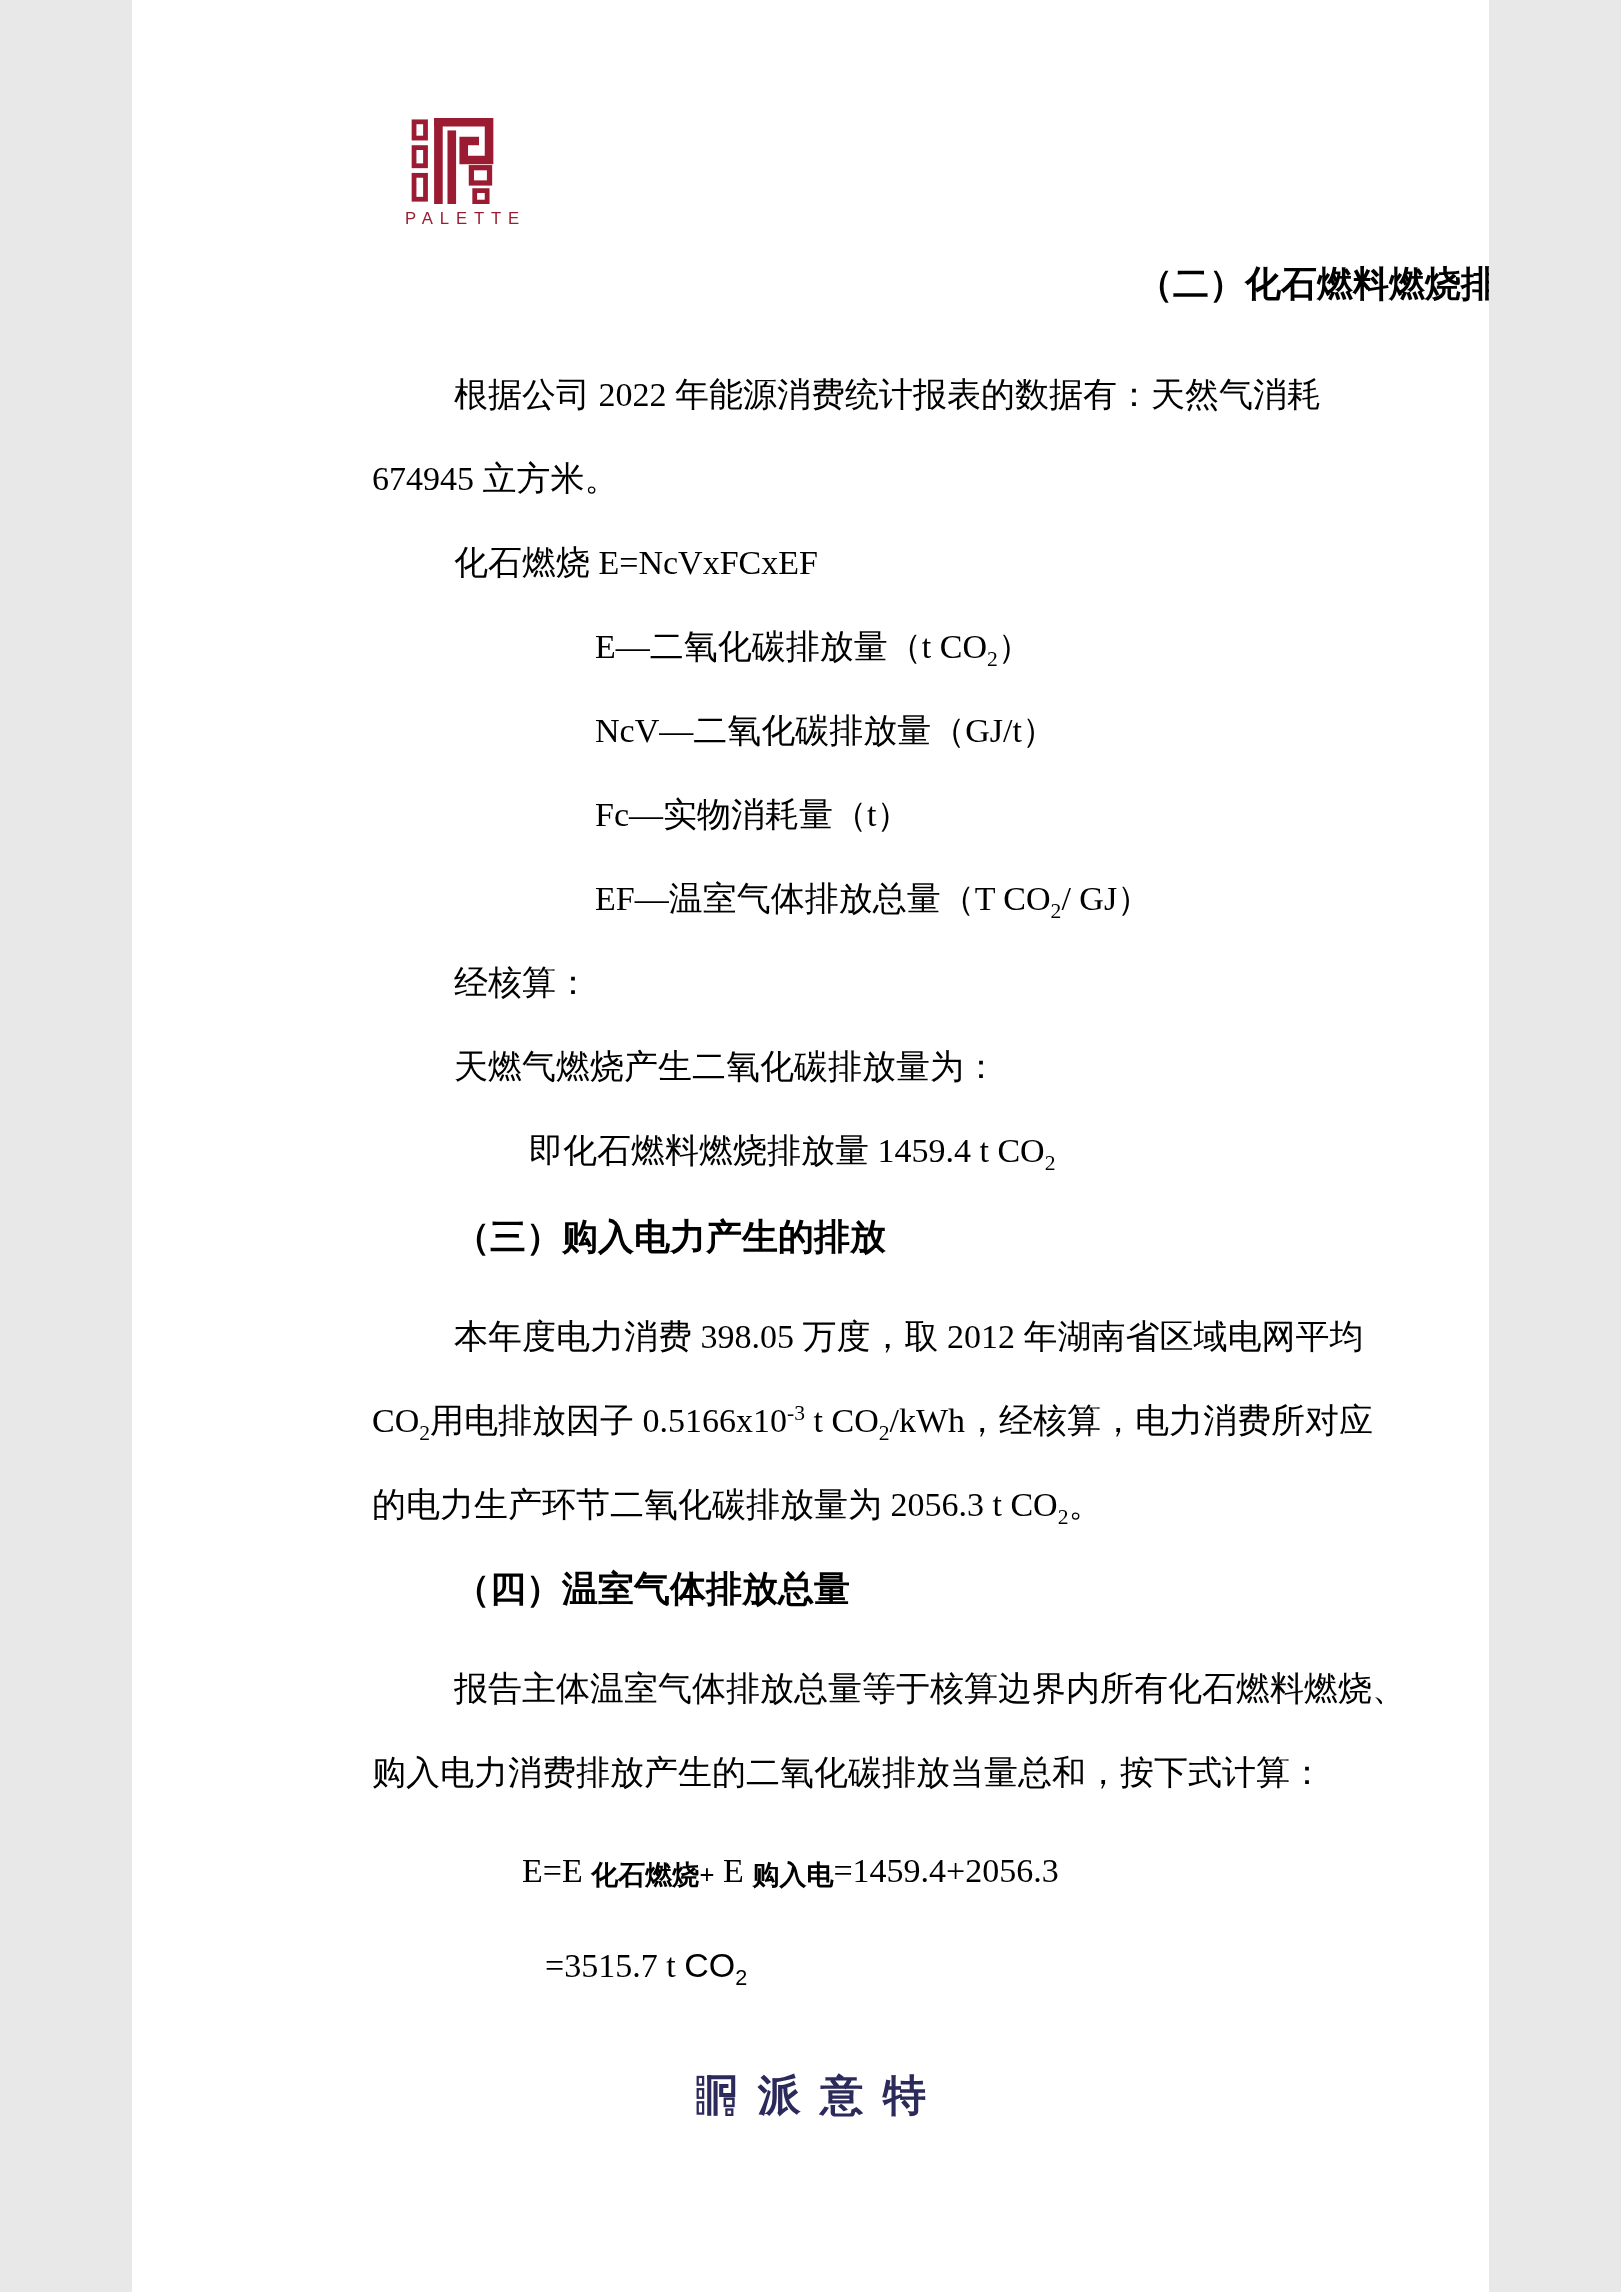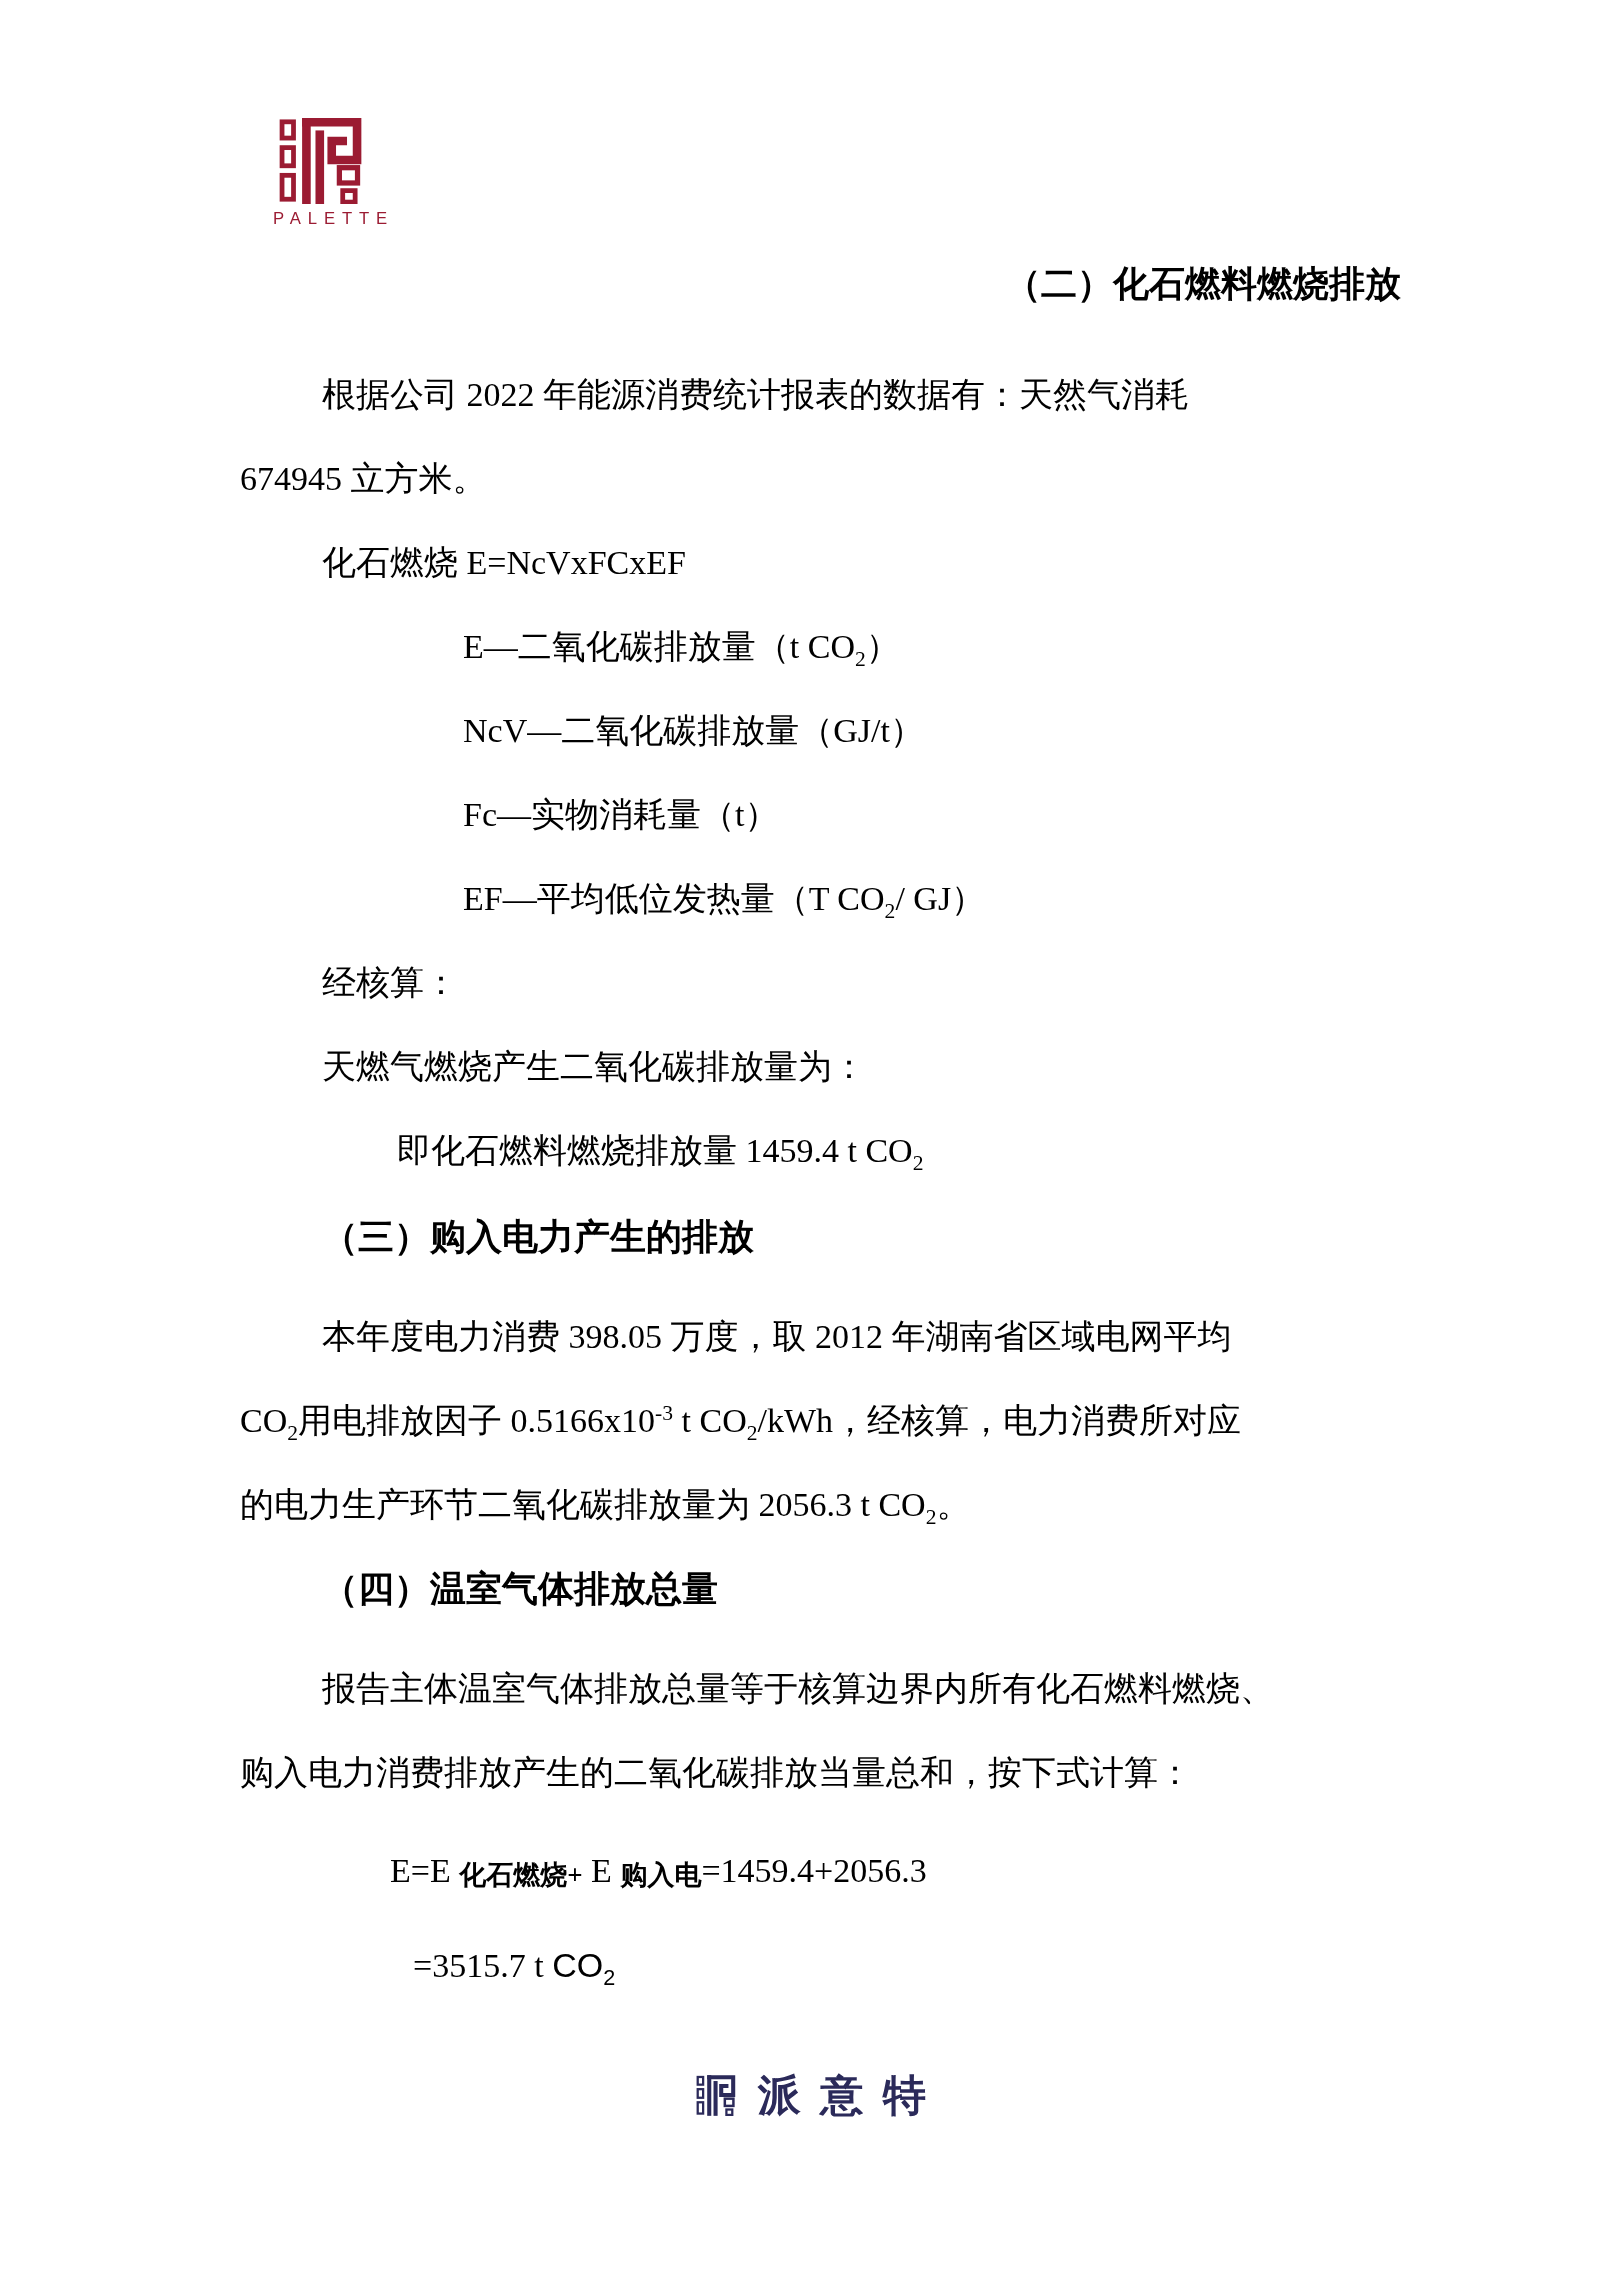--- a/index.html
+++ b/index.html
@@ -1,18 +1,18 @@
 <!DOCTYPE html>
 <html><head>
 <meta charset="utf-8">
 <style>
   html,body{margin:0;padding:0;background:#e8e8e8;}
   .page{
     position:relative;
-    width:1621px;height:2293px;
+    width:1357px;height:2293px;
     margin:0 auto;
     background:#ffffff;
     font-family:"Liberation Serif","DejaVu Serif",serif;
     color:#000;
     overflow:hidden;
   }
 
   
   .brand{
     position:absolute;left:269px;top:118px;width:114px;
@@ -103,21 +103,21 @@
   </div>
 
   <div id="doc">
       <div class="ln heading first-heading"><span>（二）化石燃料燃烧排放</span></div>
       <div class="ln indent"><span>根据公司 2022 年能源消费统计报表的数据有：天然气消耗</span></div>
       <div class="ln flush"><span>674945 立方米。</span></div>
       <div class="ln indent"><span>化石燃烧 E=NcVxFCxEF</span></div>
       <div class="ln def"><span>E—二氧化碳排放量（t CO</span><span class="seg-sub">2</span><span>）</span></div>
       <div class="ln def"><span>NcV—二氧化碳排放量（GJ/t）</span></div>
       <div class="ln def"><span>Fc—实物消耗量（t）</span></div>
-      <div class="ln def"><span>EF—平均低位发热量（T CO</span><span class="seg-sub">2</span><span>/ GJ）</span></div>
+      <div class="ln def"><span>EF—温室气体排放总量（T CO</span><span class="seg-sub">2</span><span>/ GJ）</span></div>
       <div class="ln indent"><span>经核算：</span></div>
       <div class="ln indent"><span>天燃气燃烧产生二氧化碳排放量为：</span></div>
       <div class="ln resi"><span>即化石燃料燃烧排放量 1459.4 t CO</span><span class="seg-sub">2</span></div>
       <div class="ln heading sect"><span>（三）购入电力产生的排放</span></div>
       <div class="ln indent mt5"><span>本年度电力消费 398.05 万度，取 2012 年湖南省区域电网平均</span></div>
       <div class="ln flush"><span>CO</span><span class="seg-sub">2</span><span>用电排放因子 0.5166x10</span><span class="seg-sup">-3</span><span> t CO</span><span class="seg-sub">2</span><span>/kWh，经核算，电力消费所对应</span></div>
       <div class="ln flush"><span>的电力生产环节二氧化碳排放量为 2056.3 t CO</span><span class="seg-sub">2</span><span>。</span></div>
       <div class="ln heading sect2"><span>（四）温室气体排放总量</span></div>
       <div class="ln indent"><span>报告主体温室气体排放总量等于核算边界内所有化石燃料燃烧、</span></div>
       <div class="ln flush"><span>购入电力消费排放产生的二氧化碳排放当量总和，按下式计算：</span></div>

